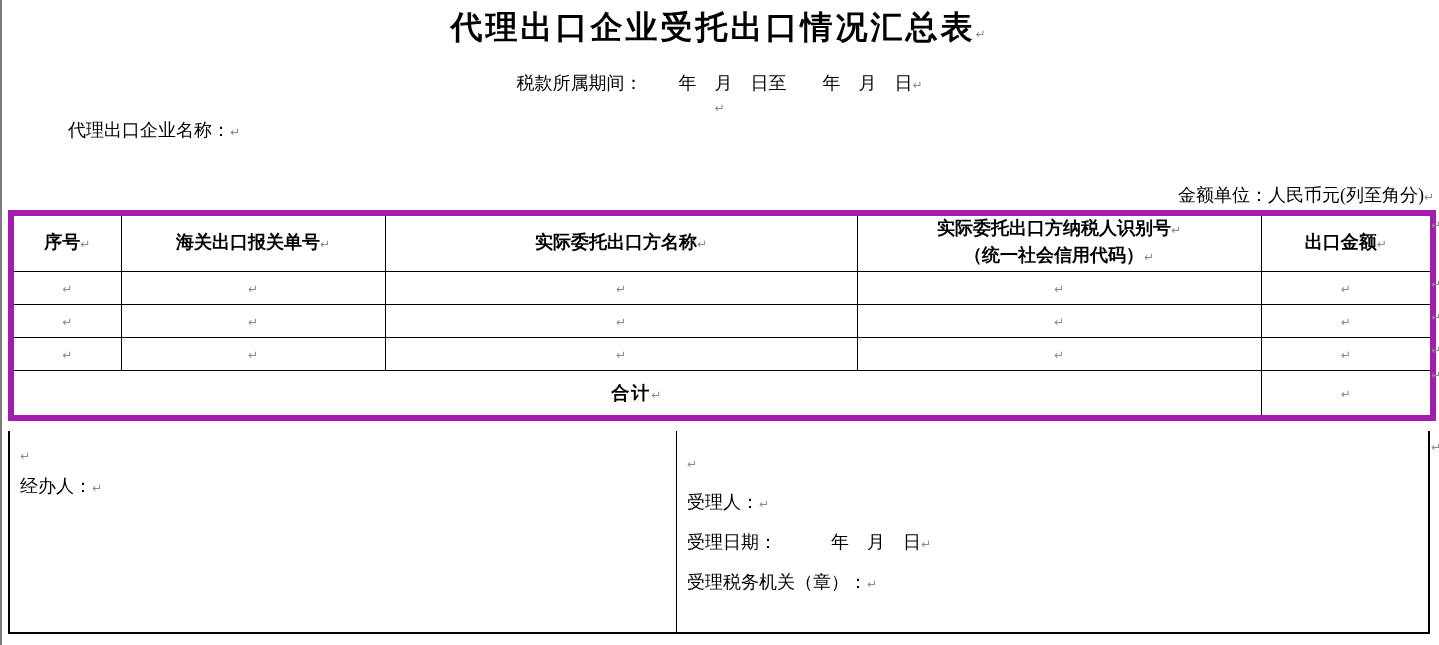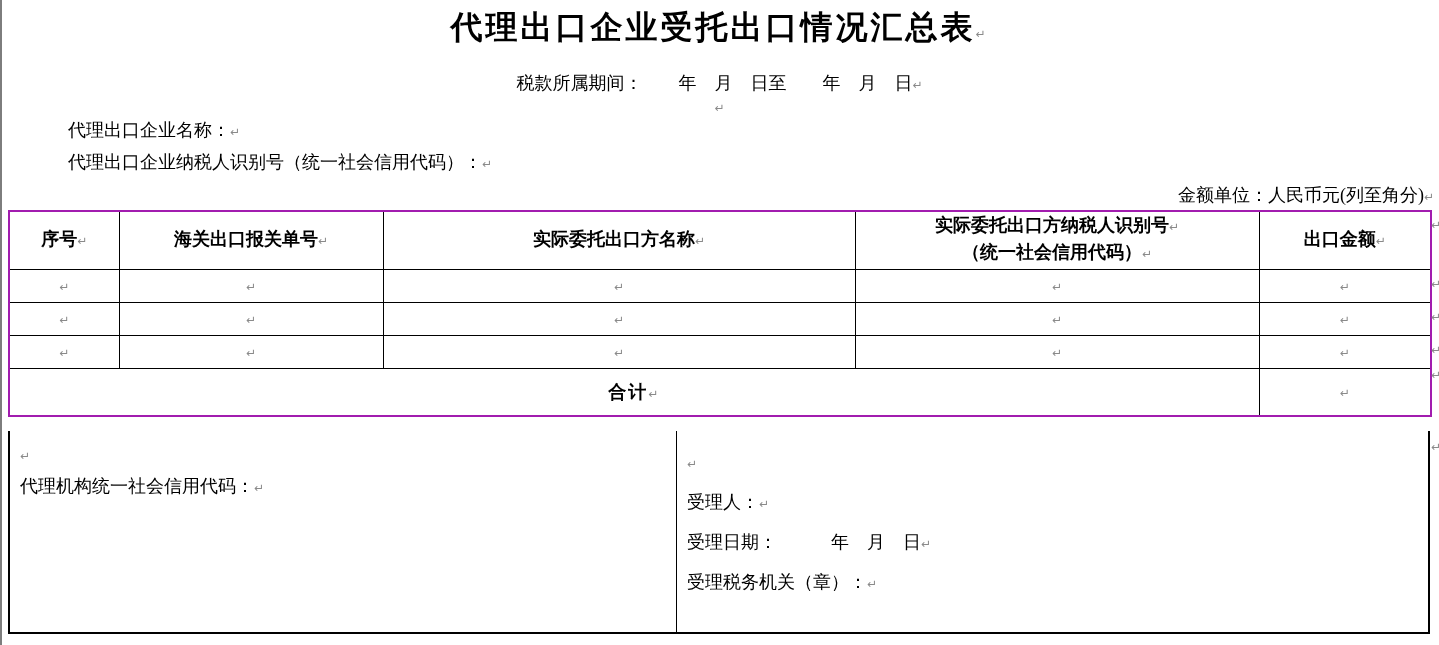--- a/index.html
+++ b/index.html
@@ -65,21 +65,21 @@
     font-size: 18px;
     white-space: pre;
     text-align: center;
   }
   table.grid {
     position: absolute;
     left: 8px; top: 210px;
     width: 1422px;
     border-collapse: collapse;
     table-layout: fixed;
-    border: 2px solid #a21caf;
+    border: 6px solid #a21caf;
   }
   table.grid th, table.grid td {
     border: 1px solid #000000;
     text-align: center;
     vertical-align: middle;
     font-size: 18px;
     padding: 0;
     overflow: hidden;
   }
   table.grid th { font-weight: bold; line-height: 25px; }
@@ -126,21 +126,20 @@
   <div class="page-edge"></div>
 
   <div class="title-row"><span>代理出口企业受托出口情况汇总表</span><span class="pmark">↵</span></div>
 
   <div class="period-row"><span>税款所属期间：　　年　月　日至　　年　月　日</span><span class="pmark">↵</span></div>
 
   <div class="empty-para"><span class="pmark">↵</span></div>
 
   <div class="label-line label-name"><span>代理出口企业名称：</span><span class="pmark">↵</span></div>
 
-  <div class="label-line label-taxid"><span>代理出口企业纳税人识别号（统一社会信用代码）：</span><span class="pmark">↵</span></div>
 
   <div class="unit-row"><span>金额单位：人民币元(列至角分)</span><span class="pmark">↵</span></div>
 
   <table class="grid">
     <colgroup>
       <col style="width:110px">
       <col style="width:264px">
       <col style="width:472px">
       <col style="width:404px">
       <col style="width:172px">
@@ -180,21 +179,21 @@
     <tr class="total-row">
       <td colspan="4" class="total-cell"><span>合计</span><span class="pmark">↵</span></td>
       <td class="amt-empty-cell"><span class="pmark">↵</span></td>
     </tr>
   </tbody>
     </table>
 
   <div class="footer-box">
     <div class="footer-left">
       <div class="fline"><span class="pmark">↵</span></div>
-      <div class="fline"><span>代理机构统一社会信用代码：</span><span class="pmark">↵</span></div>
+      <div class="fline"><span>经办人：</span><span class="pmark">↵</span></div>
     </div>
     <div class="footer-right">
       <div class="fline"><span class="pmark">↵</span></div>
       <div class="fline"><span>受理人：</span><span class="pmark">↵</span></div>
       <div class="fline"><span>受理日期：　　　年　月　日</span><span class="pmark">↵</span></div>
       <div class="fline"><span>受理税务机关（章）：</span><span class="pmark">↵</span></div>
     </div>
   </div>
 
   <span class="pmark rmark rm1">↵</span>

